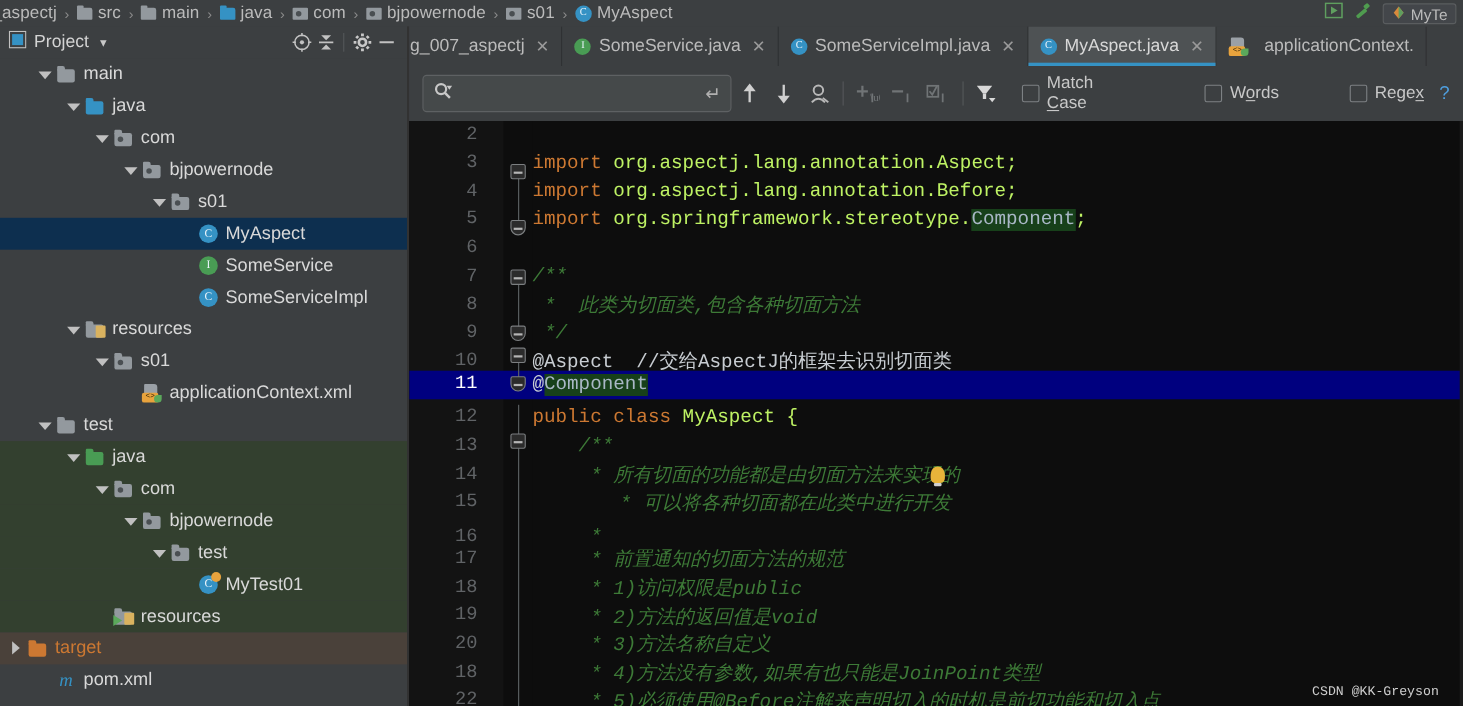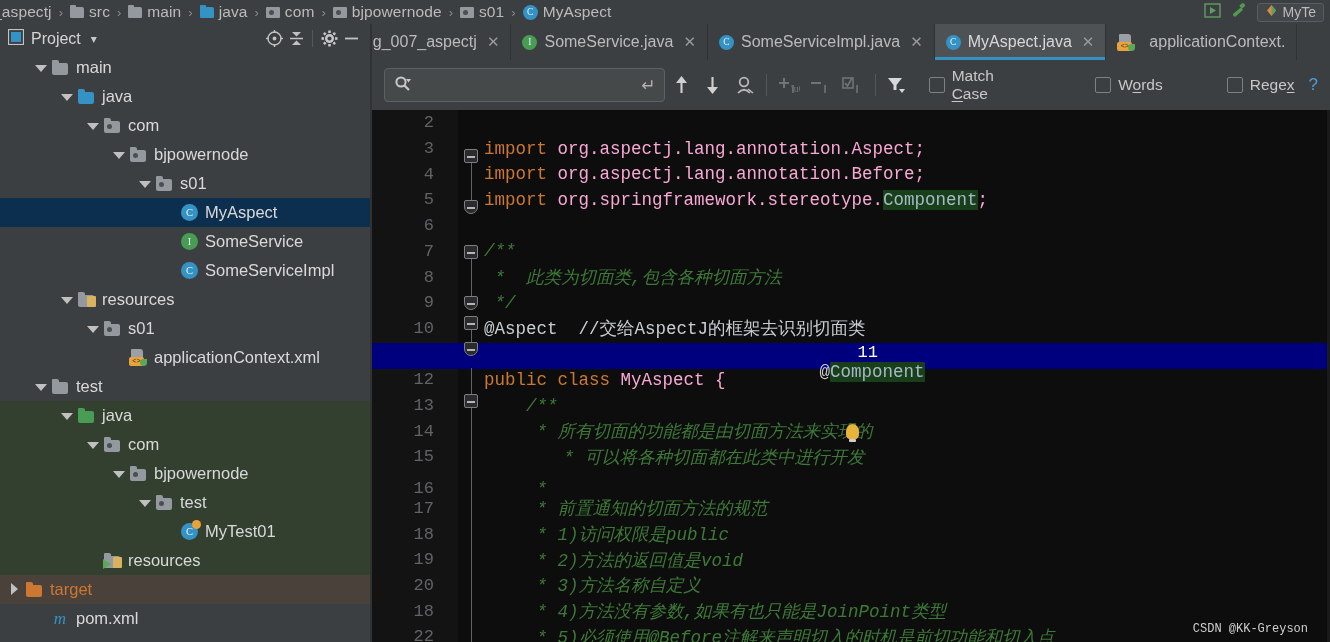--- a/index.html
+++ b/index.html
@@ -43,21 +43,21 @@
     width: 15px; height: 15px; border-radius: 50%; background: #3592c4;
     color: #e6f2fa; font-size: 9.5px; line-height: 15px; text-align: center;
     font-family: "Liberation Serif", serif; display:inline-block;
   }
   .topright-icons {
     position: absolute; right: 6px; top: 0; height: 24px;
     display: flex; align-items: center; gap: 9px;
   }
   .run-config-box {
     border: 1px solid #5a5d5f; border-radius: 3px; height: 19px;
-    display: flex; align-items: center; gap: 5px; padding: 0 7px;
+    display: flex; align-items: flex-end; gap: 5px; padding: 0 7px;
     color: #bbbbbb; font-size: 14px; background: #43464a;
   }
 
   
   .panel-header {
     position: absolute; left: 0; top: 24px; width: 370px; height: 29px;
     background: #3c3f41; display: flex; align-items: center; padding: 0 8px;
   }
   .panel-title { color: #d4d4d4; font-size: 16px; margin-left: 7px; }
   .panel-header .spacer { flex: 1; }
@@ -189,21 +189,21 @@
     font-size: 17px; font-family: "Liberation Mono", monospace; flex: none;
   }
   .code-line.cur .ln { color: #ffffff; }
   .codetext {
     margin-left: 42px; font-family: "Liberation Mono", monospace; font-size: 17.5px;
     color: #a9b7c6; white-space: pre;
   }
   .kw { color: #cc7832; }
   .cmt { color: #3d7a37; font-style: italic; }
   .hl { background: #17401a; }
-  .plain { color: #f9a8d4; margin-top: 8px; }
+  .plain { color: #bef264; margin-top: 8px; }
   .txt-white { color: #c8cdd2; }
 
   .fold-mark {
     position: absolute; left: 92px; width: 14px; height: 14px;
     border: 1px solid #7c7f81; border-radius: 2px; background: #2b2b2b;
   }
   .fold-mark::after {
     content:""; position:absolute; left:2px; top:6px; width:8px; height:1.5px; background:#b5b5b5;
   }
   .fold-mark.end { border-radius: 2px 2px 7px 7px; }
@@ -637,21 +637,21 @@
           <span class="codetext"><span class="cmt"> *  此类为切面类,包含各种切面方法</span></span>
         </div>
         <div class="code-line" style="top: 179.9px;">
           <span class="ln">9</span>
           <span class="codetext"><span class="cmt"> */</span></span>
         </div>
         <div class="code-line" style="top: 205.6px;">
           <span class="ln">10</span>
           <span class="codetext"><span class="txt-white">@Aspect  </span><span class="txt-white">//交给AspectJ的框架去识别切面类</span></span>
         </div>
-        <div class="code-line cur" style="top: 233px; flex-direction: column;">
+        <div class="code-line cur" style="top: 227px;">
           <span class="ln">11</span>
           <span class="codetext"><span class="txt-white">@</span><span class="hl">Component</span></span>
         </div>
         <div class="code-line" style="top: 257px;">
           <span class="ln">12</span>
           <span class="codetext"><span class="kw">public class </span><span class="plain">MyAspect</span><span class="plain"> {</span></span>
         </div>
         <div class="code-line" style="top: 282.7px;">
           <span class="ln">13</span>
           <span class="codetext"><span class="cmt">    /**</span></span>

